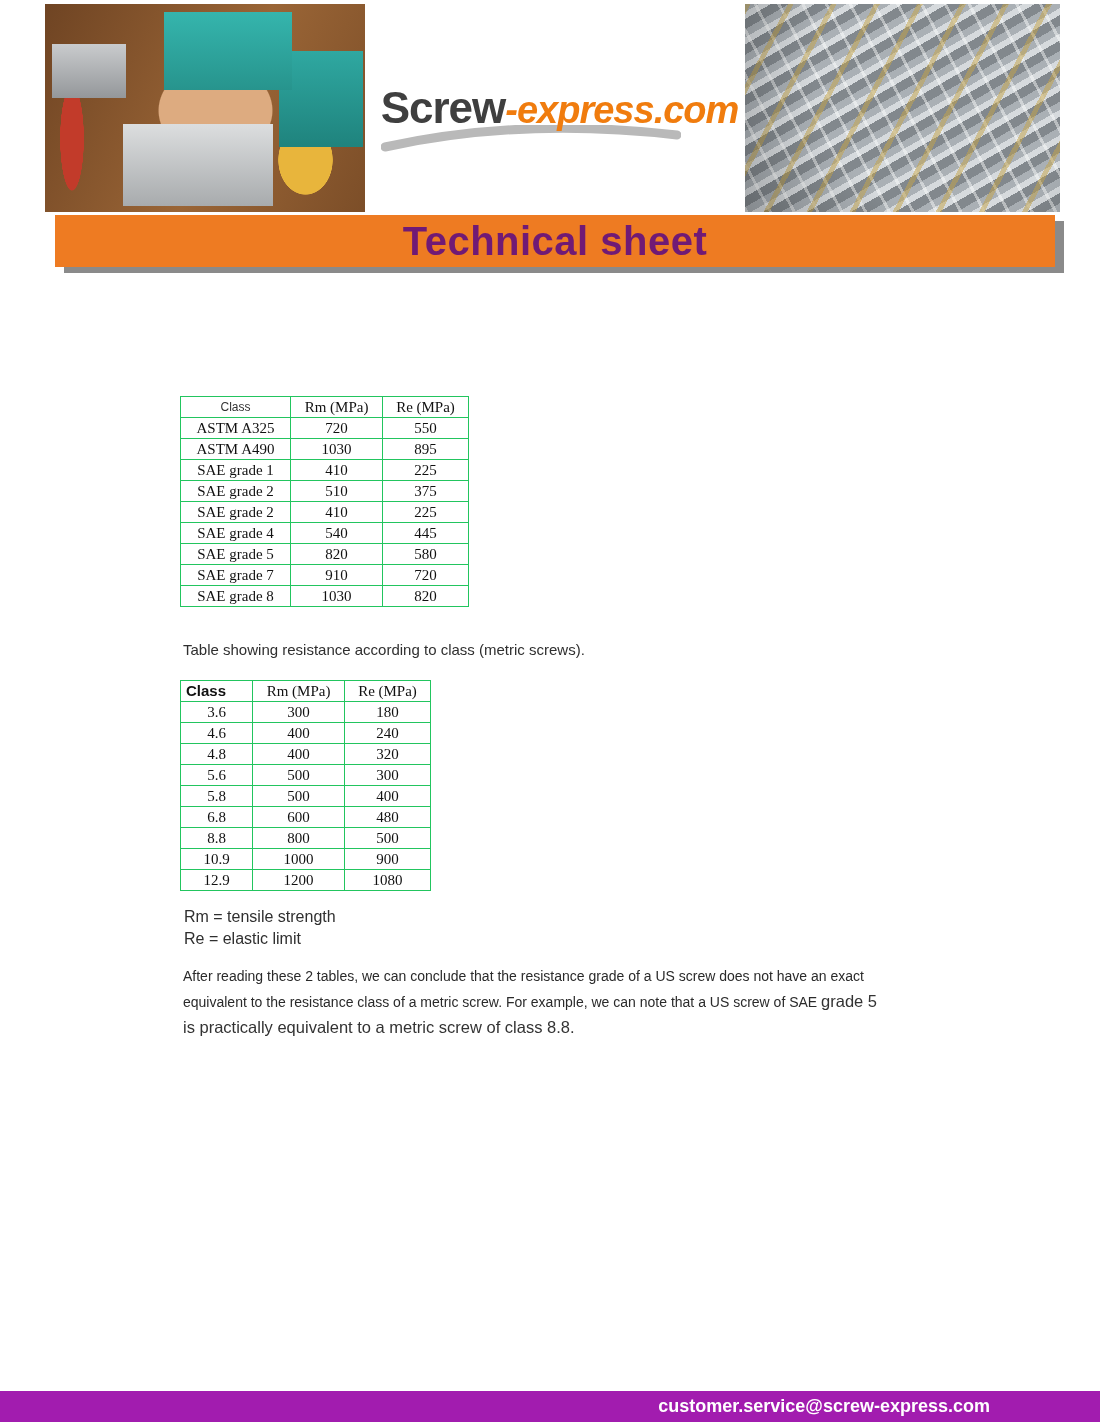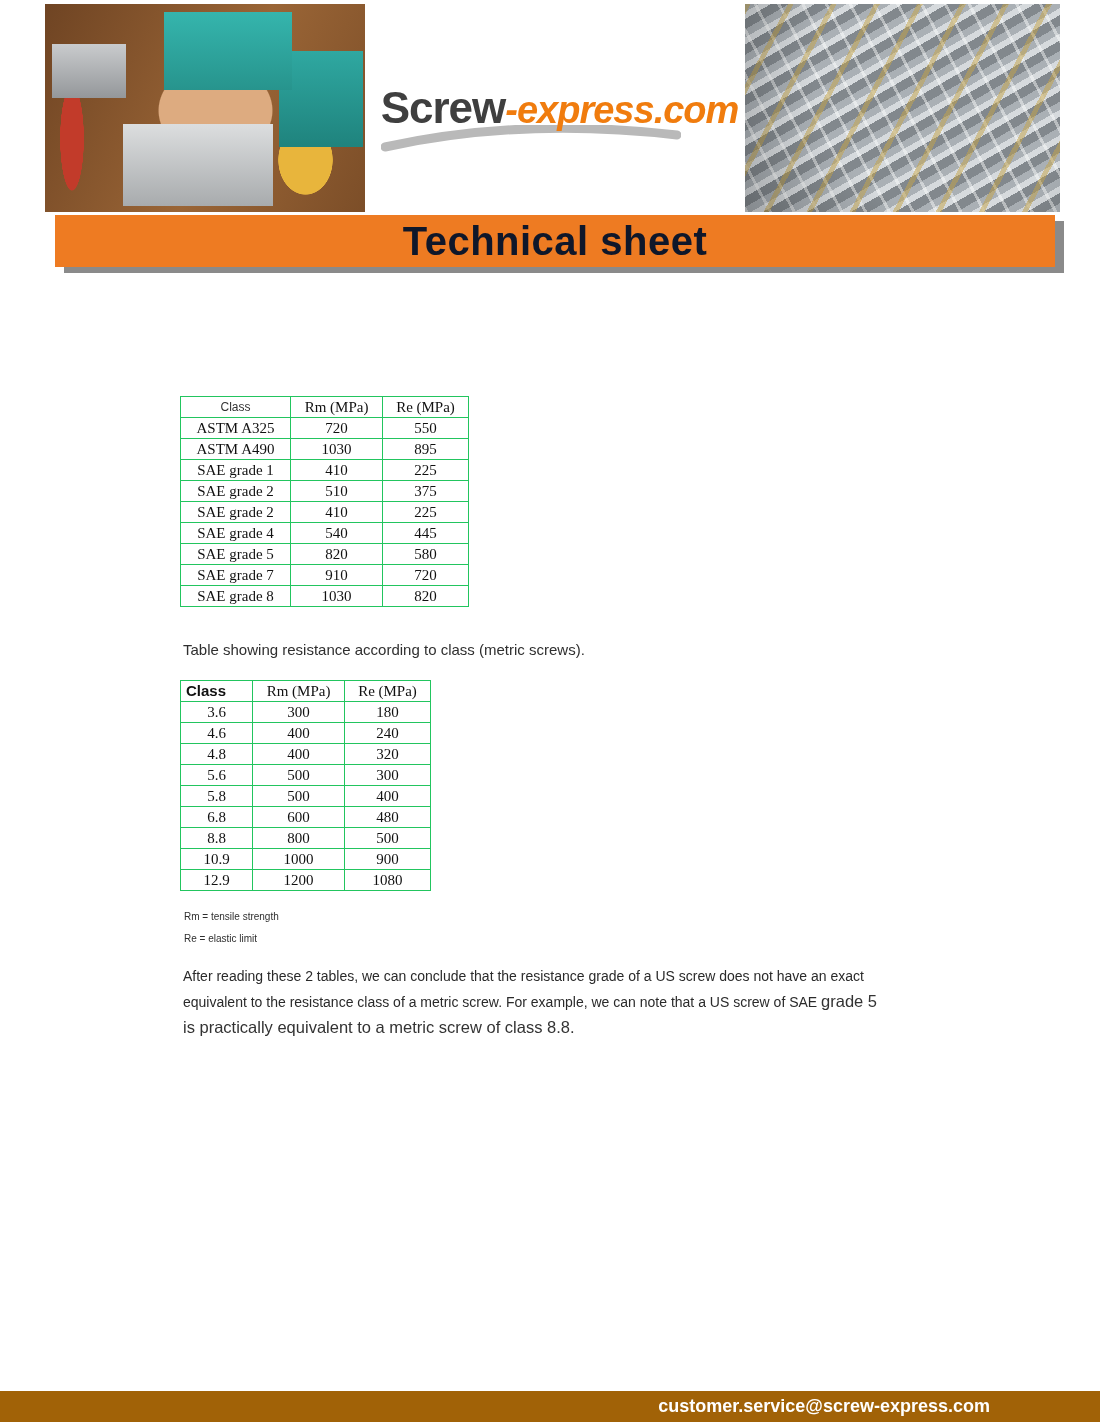--- a/index.html
+++ b/index.html
@@ -83,21 +83,21 @@
     top: 215px;
     width: 1000px;
     height: 52px;
     background: #ee7b22;
     box-shadow: 9px 6px 0 #8a8a8a;
     display: flex;
     align-items: center;
     justify-content: center;
   }
   .banner-title {
-    color: #0f172a;
+    color: #701a75;
     font-size: 40px;
     font-weight: 700;
     letter-spacing: 0.5px;
   }
 
   
   .caption {
     position: absolute;
     left: 183px;
     font-size: 15px;
@@ -142,21 +142,21 @@
     text-align: left;
     padding-left: 5px;
     color: #111;
   }
 
   
   .notes {
     position: absolute;
     left: 184px;
     top: 906px;
-    font-size: 10px;
+    font-size: 16px;
     color: #2f2f2f;
     line-height: 22px;
   }
   .conclusion {
     position: absolute;
     left: 183px;
     top: 964px;
     width: 705px;
     font-size: 14px;
     line-height: 25px;
@@ -167,21 +167,21 @@
     color: #333;
   }
 
   
   .footer {
     position: absolute;
     left: 0;
     bottom: 0;
     width: 1100px;
     height: 31px;
-    background: #a16207;
+    background: #a21caf;
     display: flex;
     align-items: center;
     justify-content: flex-end;
     padding-right: 110px;
   }
   .footer-email {
     color: #ffffff;
     font-size: 18px;
     font-weight: 700;
   }

